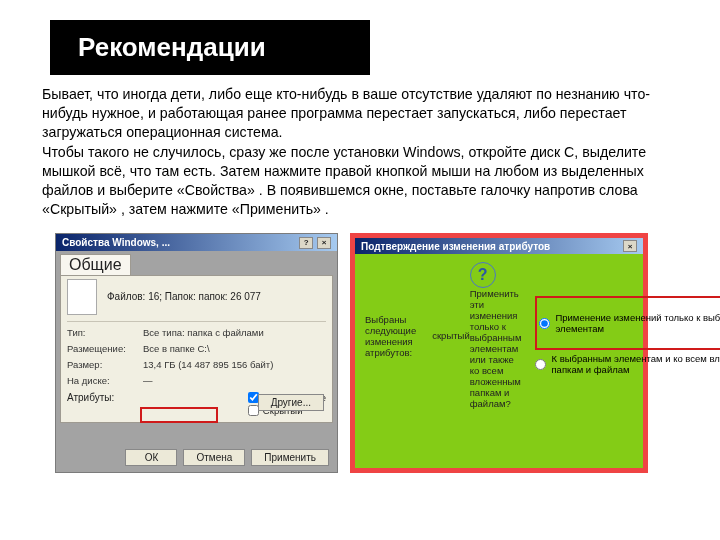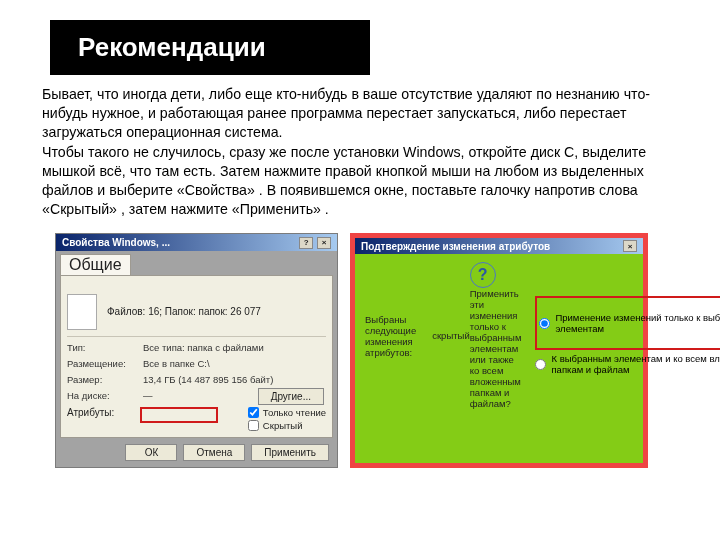--- a/index.html
+++ b/index.html
@@ -65,22 +65,22 @@
   .tab {
     background: #ece9d8;
     border: 1px solid #9e9a91;
     border-bottom: none;
     padding: 1px 8px;
     font-size: 16px;
   }
   .tab.active { background: #f8f6ef; }
   .panel {
     border: 1px solid #9e9a91;
-    margin: 0 4px 0 4px;
-    padding: 18px 6px 6px 6px;
+    margin: 0 4px 20px 4px;
+    padding: 3px 6px 6px 6px;
     background: #f1efe2;
     position: relative;
   }
   .file-row { display:flex; align-items:center; gap:10px; padding-bottom:6px; border-bottom:1px solid #c8c4b6;}
   .file-icon {
     width: 30px; height: 36px;
     background: #fff;
     border: 1px solid #aaa;
   }
   .kv { display:flex; gap:6px; margin-top:5px; font-size:9.5px; }
@@ -99,21 +99,21 @@
   }
   .btn {
     background: #ece9d8;
     border: 1px solid #888;
     padding: 2px 12px;
     font-size: 10px;
     min-width: 52px;
     text-align: center;
   }
   .dlg-buttons { display:flex; gap:6px; justify-content:flex-end; padding: 6px 8px; }
-  .other-btn { position:absolute; right:8px; top:112px;}
+  .other-btn { position:absolute; right:8px; top:118px;}
   
   .dlg2 {
     width: 298px;
     background: #84cc16;
     border: 5px solid #ef4444;
     font-size: 10px;
   }
   .dlg2 .body2 { padding: 8px 10px; display:flex; flex-direction:row; gap:0;align-items:center;}
   .smalltxt { font-size: 9.5px; color:#222; }
   .indent { margin-left: 16px; }

